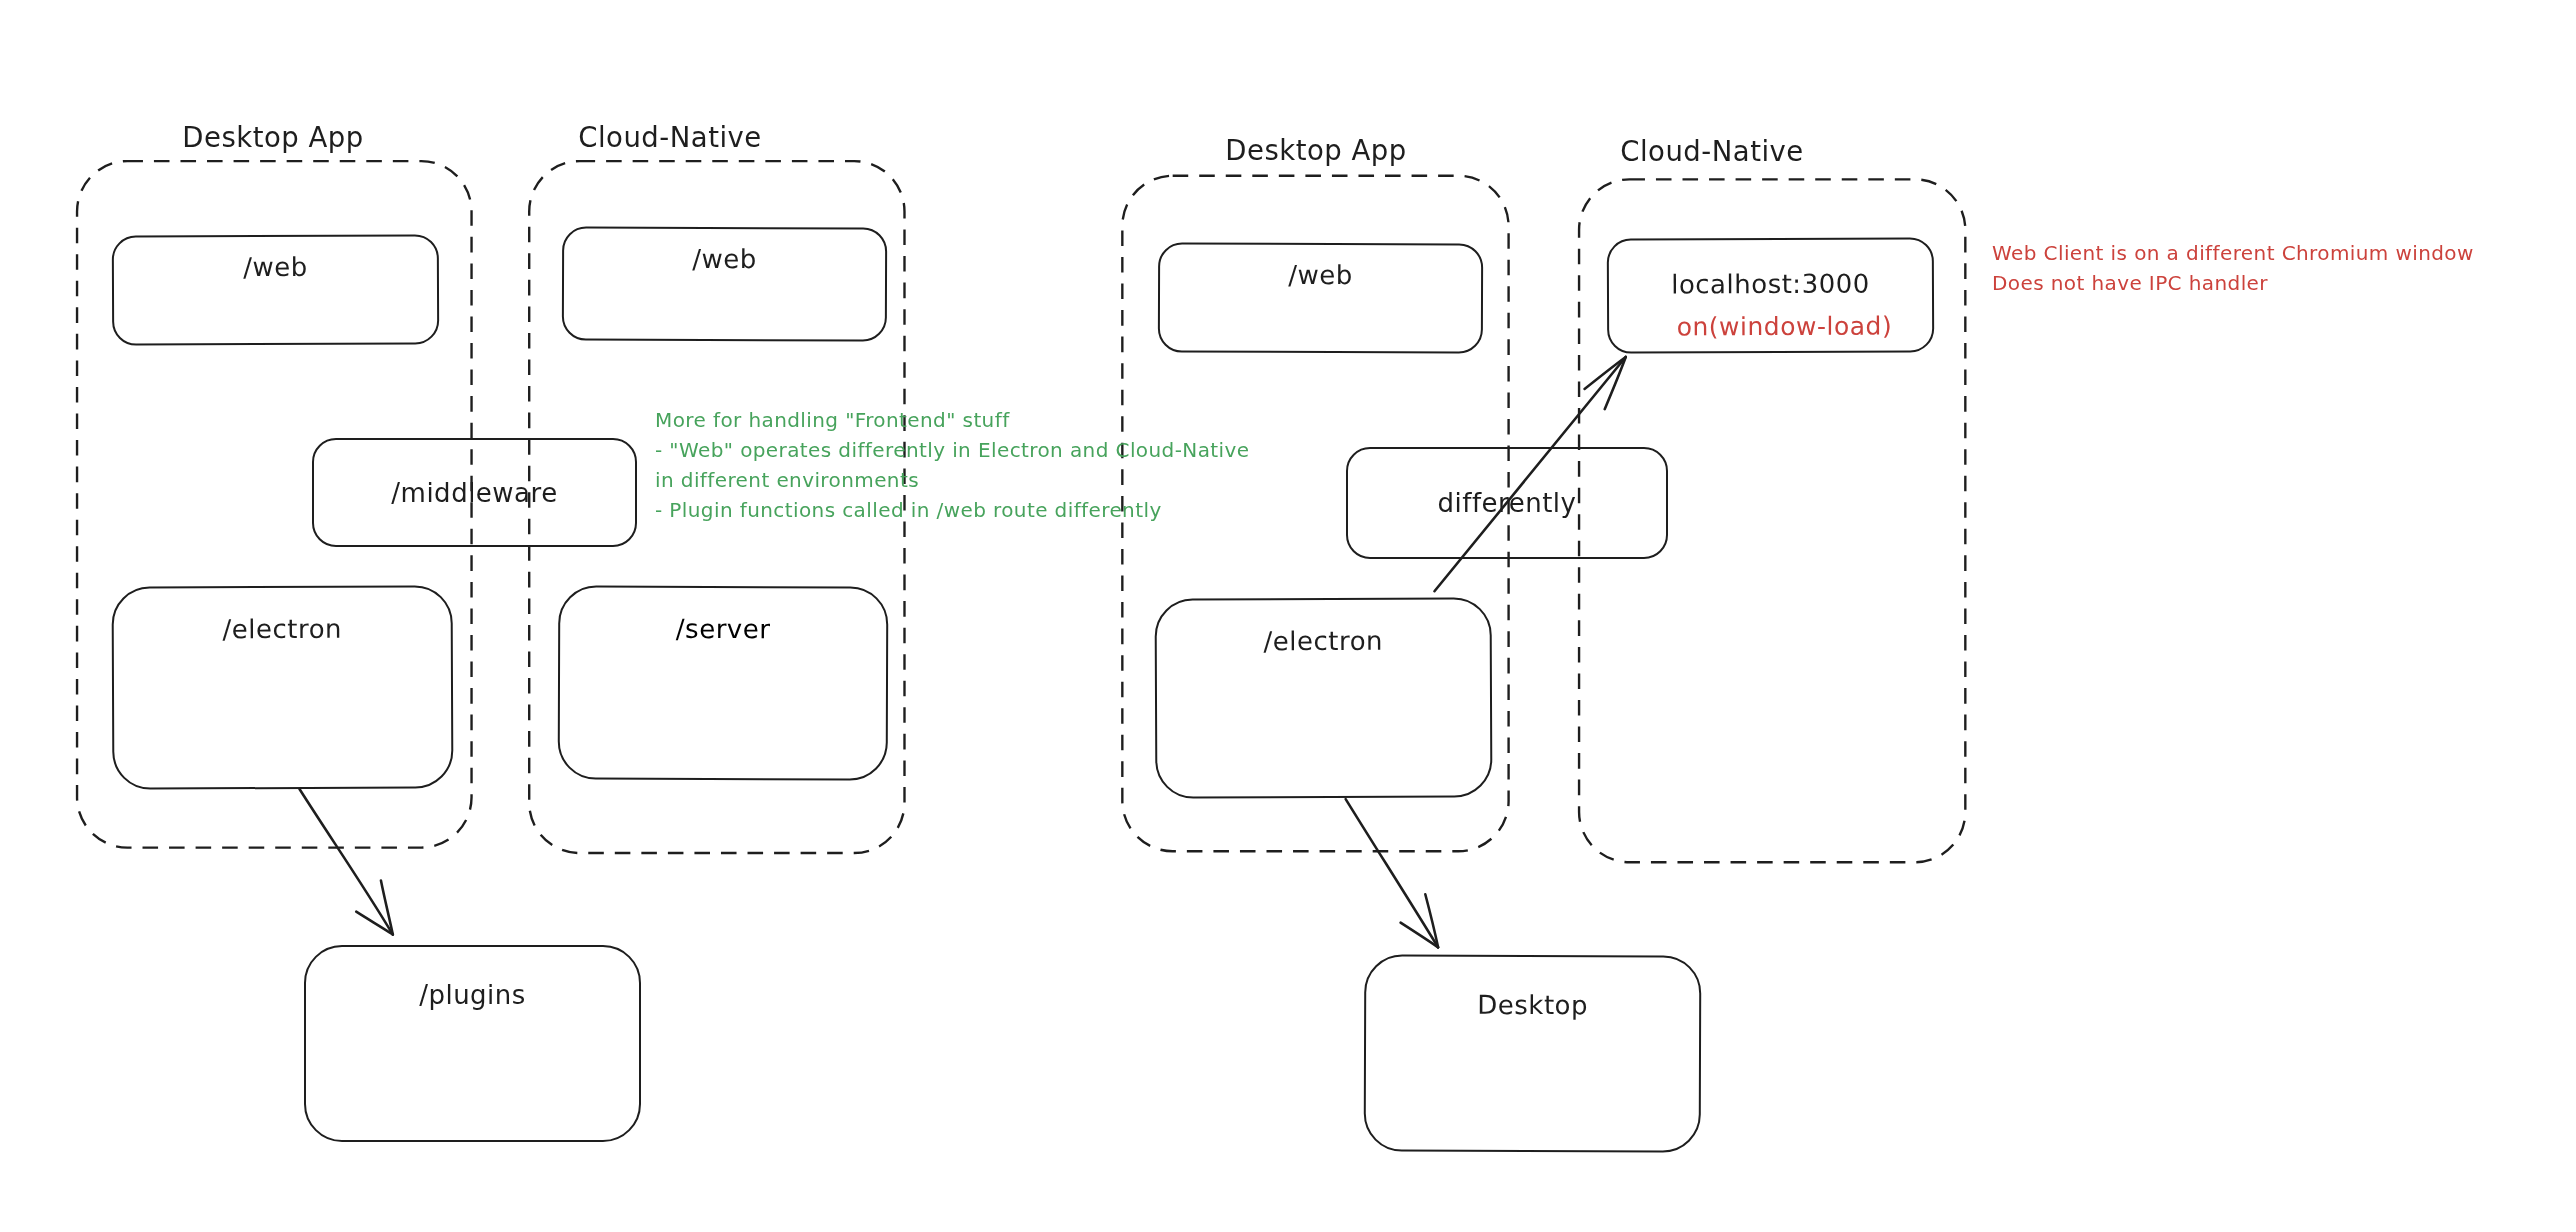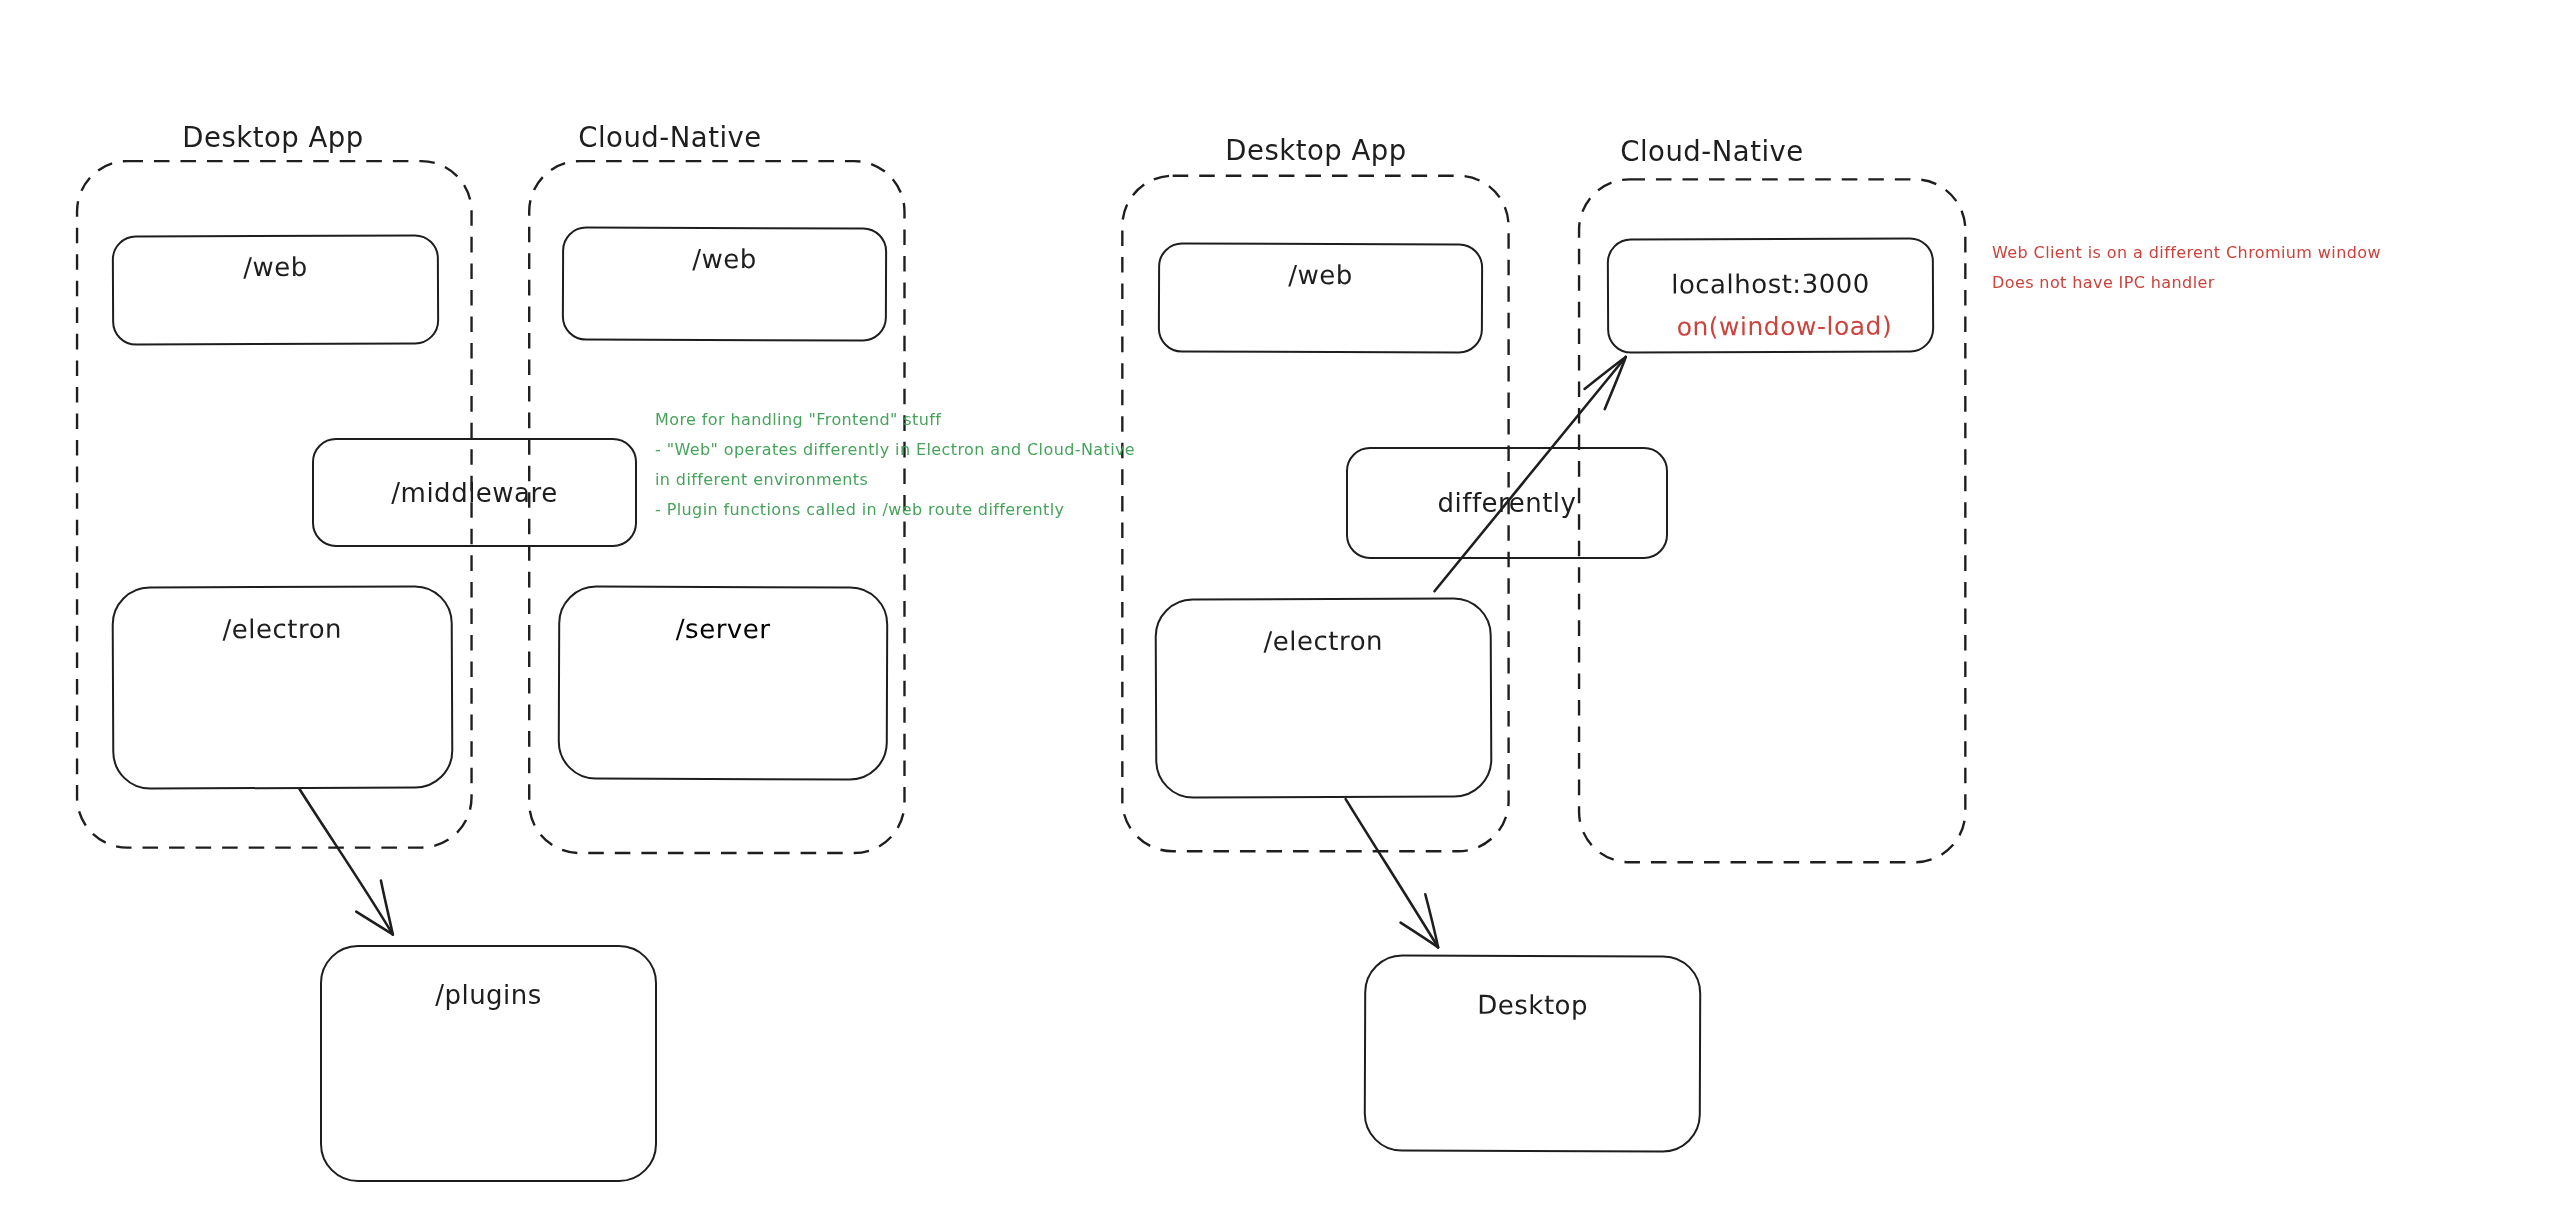--- a/index.html
+++ b/index.html
@@ -52,21 +52,21 @@
     font-size: 25px;
     color: #cc423c;
     white-space: nowrap;
   }
 
   .red-text { color: #000000; }
 
   .note {
     position: absolute;
     z-index: 2;
-    font-size: 16px;
+    font-size: 20px;
     line-height: 30px;
     letter-spacing: 0.4px;
     white-space: nowrap;
   }
   .note.green { color: #47a35c; }
   .note.red { color: #cc423c; }
 
   .wob-a { transform: rotate(-0.25deg); }
   .wob-b { transform: rotate(0.2deg); }
 </style>
@@ -118,21 +118,21 @@
   </div>
 
   <div class="node big pad28 wob-a" style="left:112px; top:586px; width:341px; height:203px;">
     <span class="node-label">/electron</span>
   </div>
 
   <div class="node big pad28 wob-b" style="left:558px; top:586px; width:330px; height:194px;">
     <span class="node-label red-text">/server</span>
   </div>
 
-  <div class="node big pad36" style="left:320px; top:945px; width:337px; height:237px;">
+  <div class="node big pad36" style="left:304px; top:945px; width:337px; height:197px;">
     <span class="node-label">/plugins</span>
   </div>
 
   <div class="note green" style="left:655px; top:405px;">
     <div>More for handling "Frontend" stuff</div>
     <div>- "Web" operates differently in Electron and Cloud-Native</div>
     <div>in different environments</div>
     <div>- Plugin functions called in /web route differently</div>
   </div>
 

